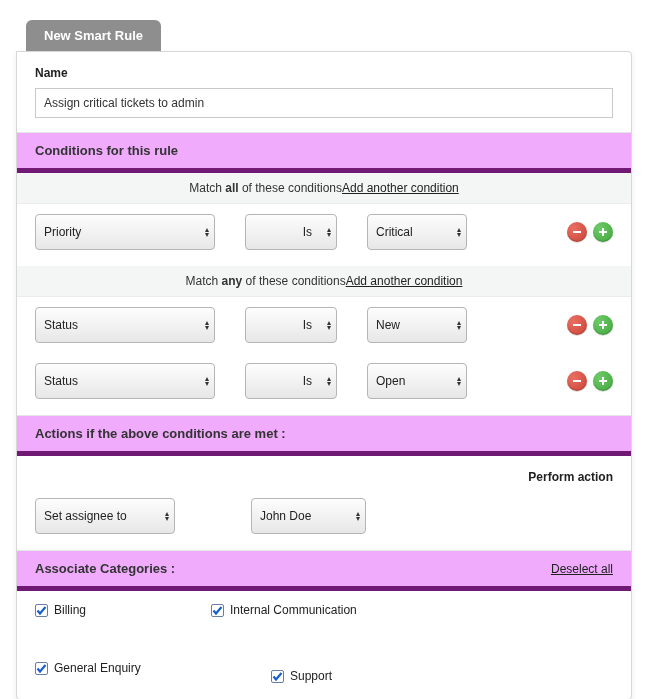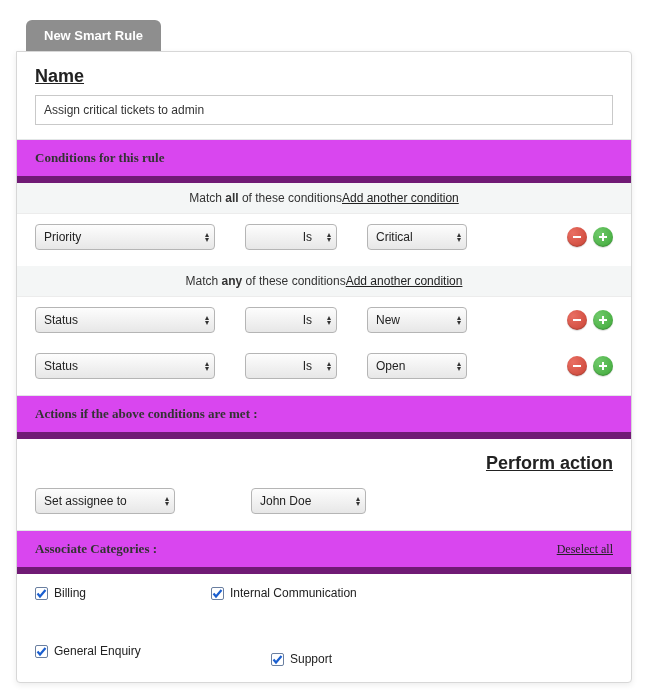--- a/index.html
+++ b/index.html
@@ -1,28 +1,28 @@
 <!DOCTYPE html>
 <html><head>
 <meta charset="utf-8">
 <style>
 * { box-sizing: border-box; margin: 0; padding: 0; }
 body { font-family: "Lucida Grande", Arial, sans-serif; font-size: 12px; background: #fff; color: #333; }
 .container { width: 648px; padding: 20px 16px 12px; }
 .tab { display: inline-block; background: #8e8e8e; color: #fff; font-weight: bold; font-size: 13px; padding: 8px 18px; border-radius: 6px 6px 0 0; margin-left: 10px; }
 .panel { border: 1px solid #d7d7d7; border-radius: 0 4px 4px 4px; background: #fff; box-shadow: 0 2px 6px rgba(0,0,0,0.08); }
 .pad { padding: 14px 18px; }
-.field-label { font-weight: bold; font-size: 18px; margin-bottom: 8px; color: #222; text-decoration: underline; }
+.field-label { font-weight: bold; font-size: 12px; margin-bottom: 8px; color: #222; }
 .text-input { width: 100%; border: 1px solid #c9c9c9; padding: 7px 8px; font-size: 12px; color: #333; background: #fff; }
-.section-header { background: #d946ef; padding: 10px 18px; font-weight: bold; color: #333; font-size: 13px; border-top: 1px solid #e2e6e6; border-bottom: 7px solid #701a75; font-family: Liberation Serif, serif; }
+.section-header { background: #f0abfc; padding: 10px 18px; font-weight: bold; color: #333; font-size: 13px; border-top: 1px solid #e2e6e6; border-bottom: 5px solid #701a75; }
 .sub-header { background: #f4f6f6; padding: 8px 18px; font-size: 12px; color: #333; display: flex; justify-content: center; align-items: center; border-bottom: 1px solid #ececec; }
 .sub-header .emph { font-weight: bold; }
 .link { color: #222; text-decoration: underline; cursor: pointer; font-size: 12px; }
 .row { display: flex; align-items: center; padding: 10px 18px; gap: 30px; }
-.select { appearance: none; -webkit-appearance: none; border: 1px solid #b5b5b5; border-radius: 4px; padding: 3px 24px 3px 8px; font-size: 12px; background: linear-gradient(#fdfdfd,#e7e7e7); color: #222; position: relative; height: 26px; }
+.select { appearance: none; -webkit-appearance: none; border: 1px solid #b5b5b5; border-radius: 4px; padding: 3px 24px 3px 8px; font-size: 12px; background: linear-gradient(#fdfdfd,#e7e7e7); color: #222; position: relative; height: 36px; }
 .select-wrap { position: relative; display: inline-block; }
 .select-wrap::after { content: ""; position: absolute; right: 6px; top: 50%; transform: translateY(-50%); width: 8px; height: 12px; pointer-events: none; background:
   linear-gradient(#333,#333) no-repeat center 2px / 6px 1px,
   linear-gradient(#333,#333) no-repeat center 9px / 6px 1px; opacity:0; }
 .select-wrap .arrows { position:absolute; right:6px; top:50%; transform:translateY(-50%); pointer-events:none; font-size:8px; line-height:5px; color:#333; text-align:center; }
 .sel-w1 { width: 180px; }
 .sel-w2 { width: 92px; text-align: right; }
 .sel-w3 { width: 100px; }
 .sel-w4 { width: 140px; }
 .sel-w5 { width: 115px; }

